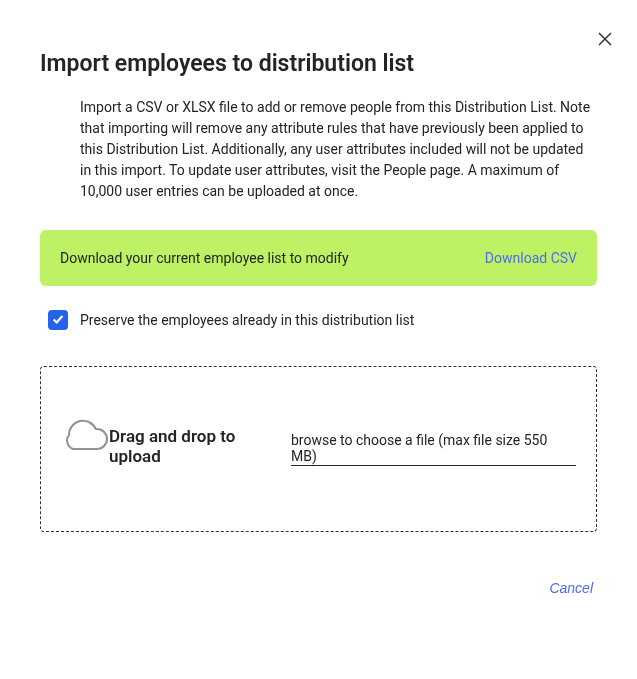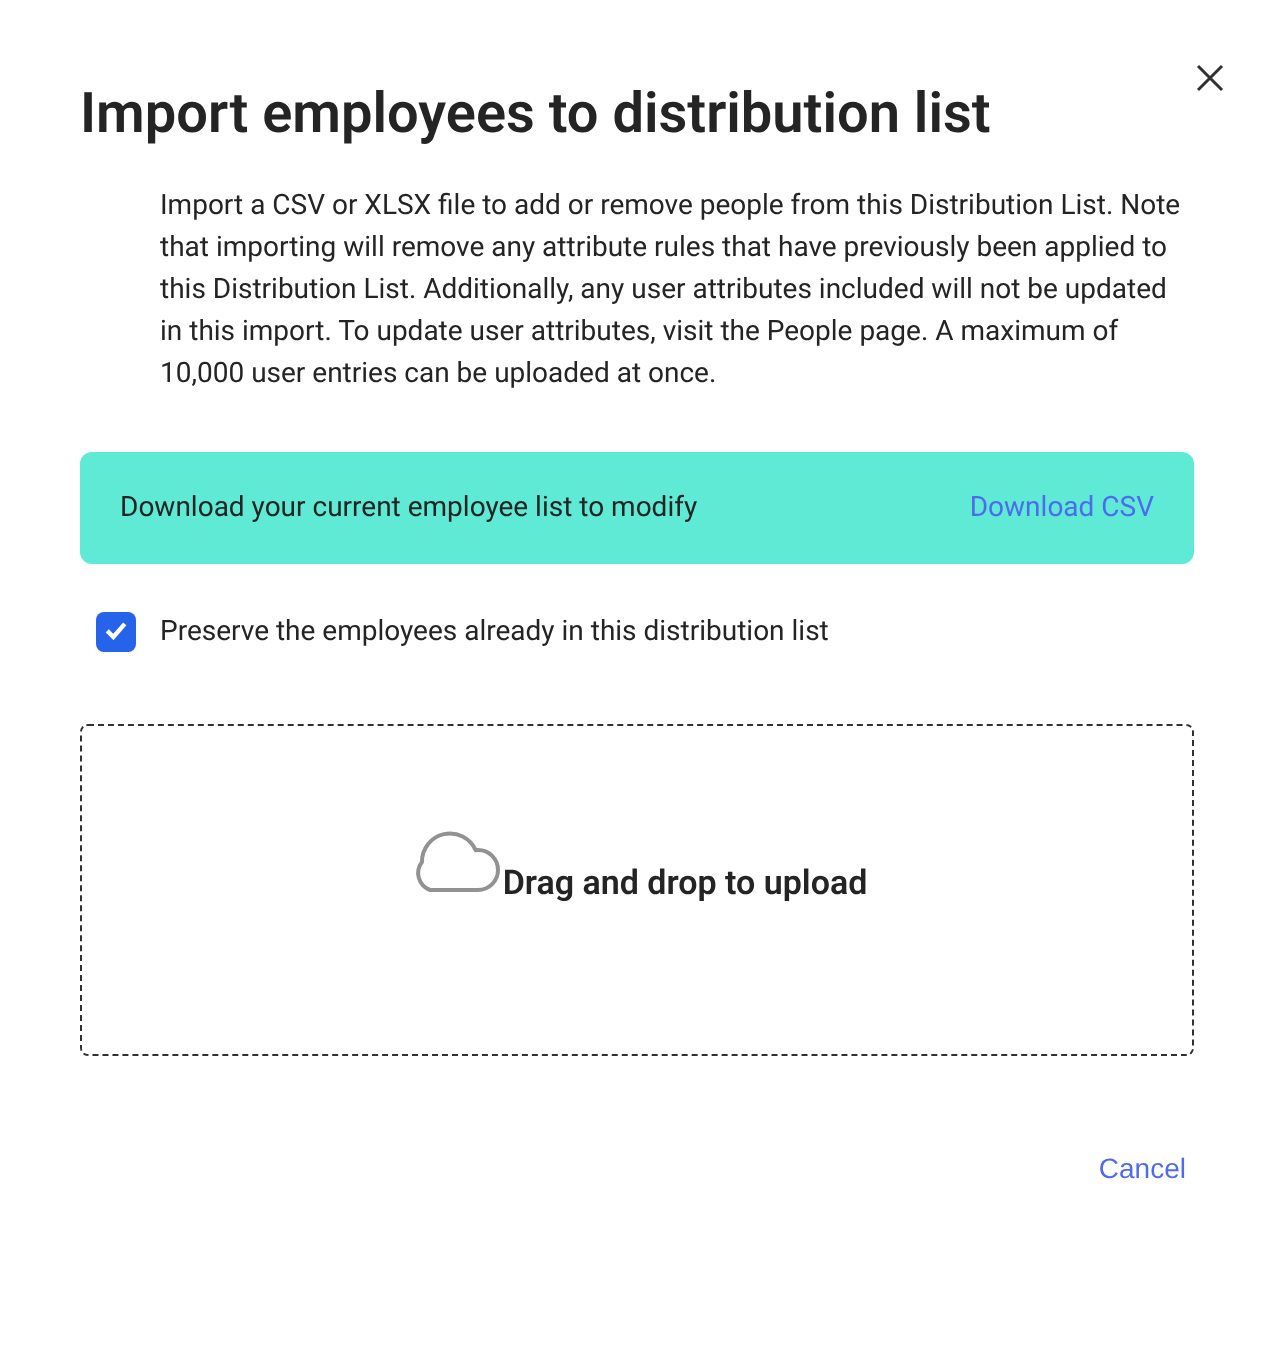--- a/index.html
+++ b/index.html
@@ -31,34 +31,35 @@
       background: none;
       border: none;
     }
     .close-btn svg {
       width: 16px;
       height: 16px;
       stroke: #323130;
       stroke-width: 1.5;
     }
     .title {
-      font-size: 28px;
+      font-size: 23px;
       font-weight: 600;
       color: #242424;
       margin-bottom: 20px;
+      margin-top: 10px;
     }
     .description {
       font-size: 14px;
       line-height: 1.5;
       color: #242424;
       margin-bottom: 28px;
       margin-left: 40px;
     }
     .download-box {
-      background: #5eead4;
+      background: #bef264;
       border-radius: 6px;
       padding: 20px 20px;
       display: flex;
       justify-content: space-between;
       align-items: center;
       margin-bottom: 24px;
     }
     .download-text {
       font-size: 14px;
       color: #242424;
@@ -138,20 +139,21 @@
       align-items: center;
       gap: 20px;
     }
     .cancel-btn {
       font-size: 14px;
       color: #4f6bed;
       background: none;
       border: none;
       cursor: pointer;
       padding: 8px 4px;
+      font-style: italic;
     }
     .import-btn {
       font-size: 14px;
       font-weight: 600;
       color: #fff;
       background: #a0b0ea;
       border: none;
       border-radius: 6px;
       padding: 12px 20px;
       cursor: pointer;
@@ -190,18 +192,19 @@
     <span class="checkbox-label">Preserve the employees already in this distribution list</span>
   </div>
 
   <div class="dropzone">
     <div class="cloud-icon">
       <svg viewBox="0 0 48 40">
         <path d="M36 32a10 10 0 0 0 0-20 10 10 0 0 0-1.2.07A14 14 0 0 0 8 18a9 9 0 0 0 4 14h24z" stroke-linejoin="round"></path>
       </svg>
     </div>
     <div class="drop-title">Drag and drop to upload</div>
+    <div class="drop-subtitle">browse to choose a file (max file size 550 MB)</div>
   </div>
 
   <div class="footer">
     <button class="cancel-btn">Cancel</button>
   </div>
 </div>
 
 </body></html>

